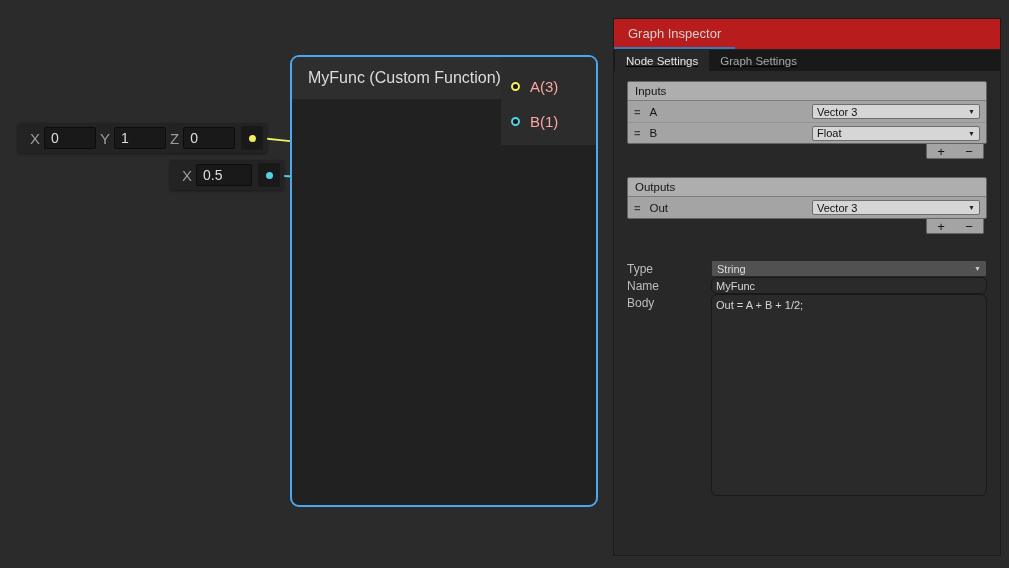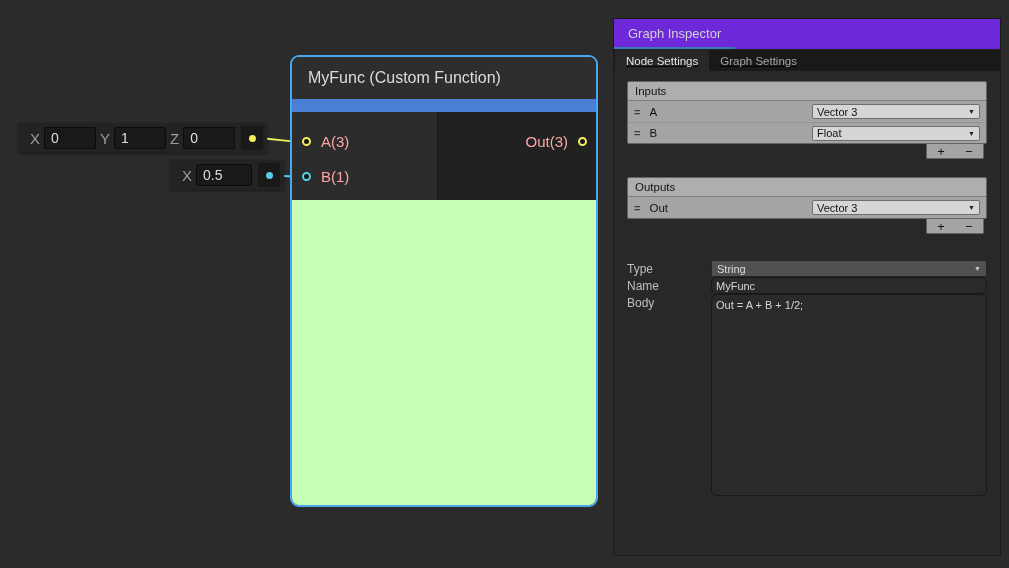--- a/index.html
+++ b/index.html
@@ -28,21 +28,21 @@
   .stub {
     width:22px; height:24px; background:#191919; border-radius:2px; margin-left:6px;
     display:flex; align-items:center; justify-content:center;
   }
   .dot { width:7px; height:7px; border-radius:50%; }
 
   
   .fn-node {
     position:absolute; left:290px; top:55px; width:308px; height:452px;
     border:2px solid #4aa8f0; border-radius:9px; background:#212121;
-    display:flex; flex-direction:column; overflow:hidden;
+    display:flex; overflow:hidden;
   }
   .fn-header {
     height:42px; background:#2e2e2e; display:flex; align-items:center;
     padding-left:16px; color:#dcdcdc; font-size:16px; flex:none;
   }
   .fn-accent { height:13px; flex:none; }
   .fn-ports { height:88px; display:flex; flex:none; }
   .fn-in-col { width:146px; background:#2c2c2c; border-right:1px solid #1a1a1a; padding-top:12px; }
   .fn-out-col { flex:1; background:#212121; padding-top:12px; }
   .port-row { display:flex; align-items:center; height:35px; padding-left:10px; }
@@ -50,21 +50,21 @@
   .port-ring { width:9px; height:9px; border:2.5px solid #fff; border-radius:50%; background:#161616; flex:none; }
   .port-label { color:#fca5a5; font-size:15px; margin-left:10px; }
   .port-row.out .port-label { margin:0 10px 0 0; }
   .fn-preview { flex:1; }
 
   
   .inspector {
     position:absolute; left:613px; top:18px; width:388px; height:538px;
     background:#282828; border:1px solid #1b1b1b;
   }
-  .insp-titlebar { height:31px; background:#6d28d9; border-bottom:1px solid #232323; display:flex; }
+  .insp-titlebar { height:31px; background:#b91c1c; border-bottom:1px solid #232323; display:flex; }
   .insp-title-tab {
     display:flex; align-items:center; padding:0 14px; color:#d2d2d2; font-size:13px;
     border-bottom:2px solid #3a79bb;
   }
   .tabs { height:21px; background:#191919; display:flex; font-size:11.5px; padding-left:1px;text-decoration:underline; }
   .tab { display:flex; align-items:center; padding:0 11px; color:#a6a6a6; cursor:default; }
   .tab.active { background:#282828; color:#e4e4e4; }
   .insp-body { padding:10px 13px 0; }
   .insp-heading { color:#c6c6c6; font-size:12px; font-weight:bold; margin:4px 0 18px; }
 

